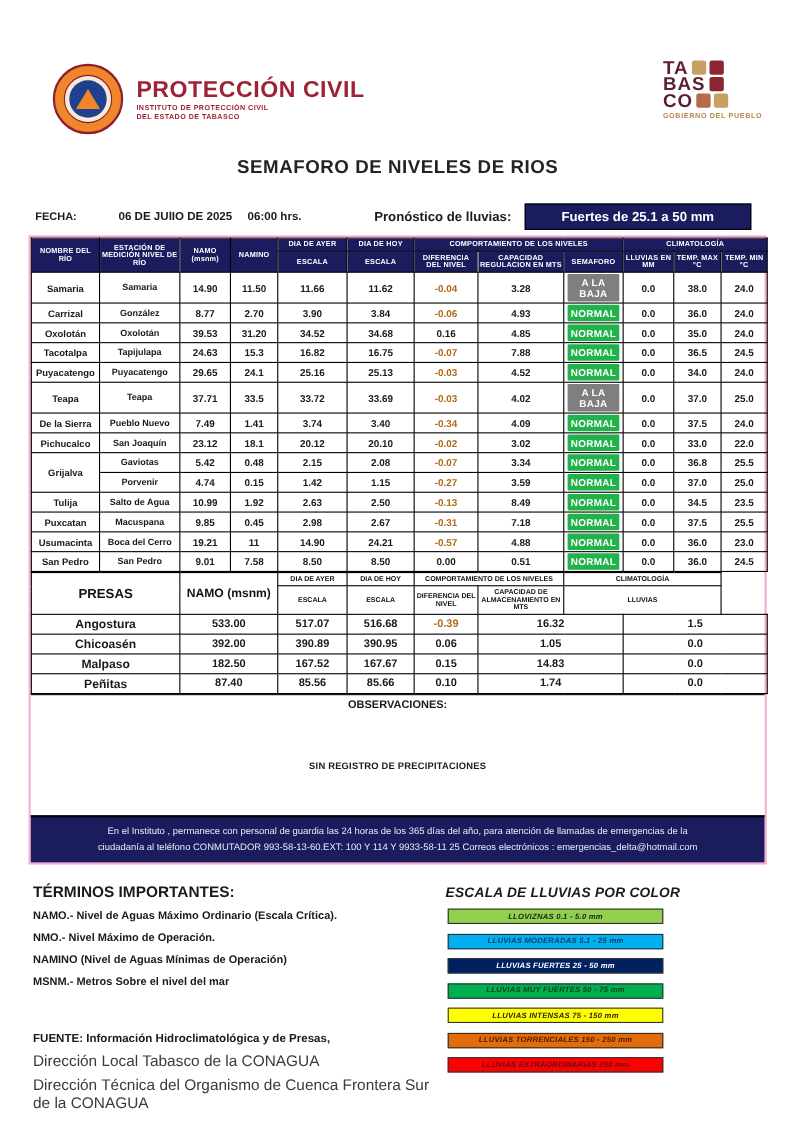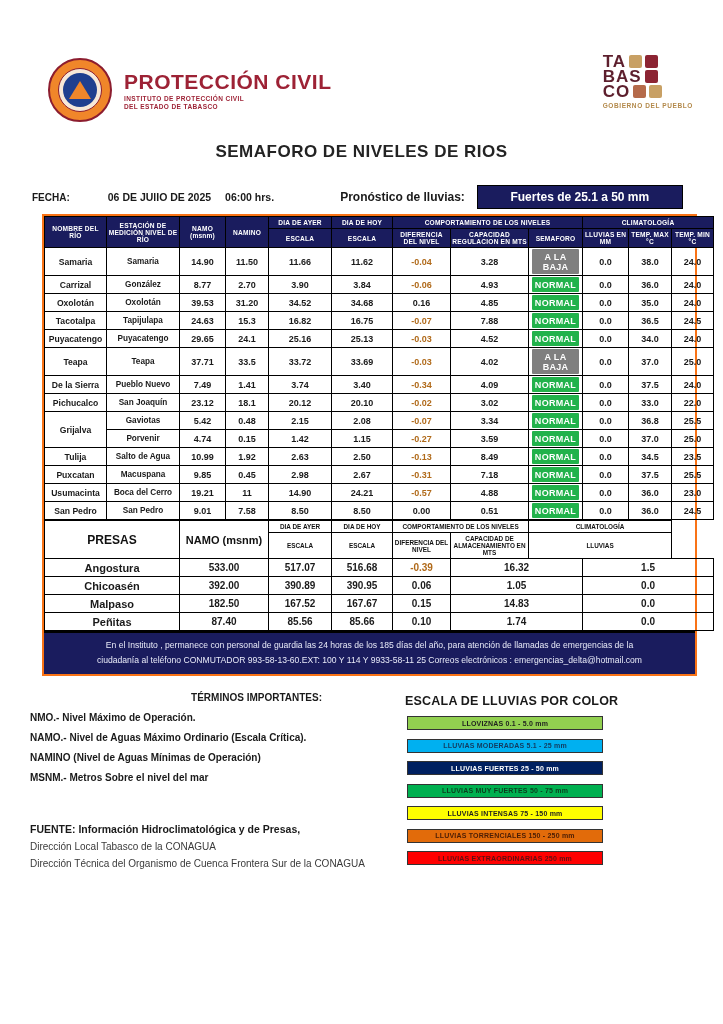--- a/index.html
+++ b/index.html
@@ -34,21 +34,21 @@
   
   .meta { display:flex; align-items:center; margin-top:22px; height:26px; }
   .meta .flabel { font-size:10px; font-weight:700; margin-left:6px; }
   .meta .fdate  { font-size:10.5px; font-weight:800; margin-left:38px; }
   .meta .fhour  { font-size:10.5px; font-weight:800; margin-left:14px; }
   .meta .plabel { font-size:12px; font-weight:800; margin-left:66px; }
   .meta .pbox   { margin-left:12px; background:#1a1c5e; color:#ffffff; font-size:12px; font-weight:800;
                   width:206px; height:24px; display:flex; align-items:center; justify-content:center; border:1px solid #000; }
 
   
-  .block { border:2px solid #f97316; margin-top:4px;margin-left:16px; }
+  .block { border:2px solid #f9a8d4; margin-top:4px; }
   table { width:100%; border-collapse:collapse; table-layout:fixed; }
   td,th { border:1px solid #000; text-align:center; vertical-align:middle; overflow:hidden; }
   thead.navy th { background:#1a1c5e; color:#fff; font-size:6.6px; font-weight:700; letter-spacing:.2px; padding:2px 1px; }
   .rivers tbody td { font-size:9px; font-weight:800; height:16.5px; padding:0 1px; }
   .rivers .rio { font-size:8.6px; }
   .rivers .est { font-size:8.2px; }
   .neg { color:#b06a1a; }
   .sem { color:#ffffff; font-size:6.4px; font-weight:800; letter-spacing:.3px; padding:0; }
   .sem span { display:block; margin:1px 2px; padding:2.5px 0; border-radius:1px; }
 
@@ -62,26 +62,26 @@
   .obs { height:110px; border-top:1px solid #000; position:relative; background:#fff; }
   .obs .obs-label { text-align:center; font-size:10px; font-weight:800; padding-top:4px; }
   .obs .obs-text  { text-align:center; font-size:8.5px; font-weight:800; margin-top:44px; letter-spacing:.2px; }
 
   .band { background:#1a1c5e; border-top:2px solid #000; color:#e8eaf8; text-align:center;
           font-size:8.6px; line-height:1.75; padding:5px 14px 6px 14px; }
 
   
   .bottom { display:flex; margin-top:16px; }
   .bcol-left { width:55%; padding-left:4px; }
-  .terms-title { text-align:right; font-size:10px; font-weight:800; width:80%; }
+  .terms-title { text-align:left; font-size:14px; font-weight:800; width:80%; }
   .term { font-size:10px; font-weight:800; margin-top:9px; }
   .fuente { margin-top:40px; }
   .fuente .f1 { font-size:10.5px; font-weight:800; }
-  .fuente .f2 { font-size:10px; font-weight:400; margin-top:6px; color:#3a3a3a; }
-  .bcol-right { width:45%; padding-top:2px; }
+  .fuente .f2 { font-size:14px; font-weight:400; margin-top:6px; color:#3a3a3a; }
+  .bcol-right { width:45%; padding-top:2px;font-style:italic; }
   .esc-title { font-size:12.5px; font-weight:800; letter-spacing:.2px; margin-left:10px; }
   .bars { margin-top:8px; margin-left:12px; width:196px; }
   .bar { height:14px; border:1px solid #333; margin-bottom:8.5px; display:flex; align-items:center; justify-content:center;
          font-size:7px; font-weight:700; letter-spacing:.2px; }
 </style>
 </head>
 <body>
 
 <div class="page">
 
@@ -460,32 +460,36 @@
             <td colspan="2">87.40</td>
             <td>85.56</td>
             <td>85.66</td>
             <td>0.10</td>
             <td colspan="2">1.74</td>
             <td colspan="3">0.0</td>
           </tr>
         </tbody>
     </table>
 
+    <div class="obs">
+      <div class="obs-label">OBSERVACIONES:</div>
+      <div class="obs-text">SIN REGISTRO DE PRECIPITACIONES</div>
+    </div>
 
     <div class="band">
-      <div>En el Instituto , permanece con personal de guardia las 24 horas de los 185 días del año, para atención de llamadas de emergencias de la</div>
+      <div>En el Instituto , permanece con personal de guardia las 24 horas de los 365 días del año, para atención de llamadas de emergencias de la</div>
       <div>ciudadanía al teléfono  CONMUTADOR  993-58-13-60.EXT: 100 Y 114  Y 9933-58-11 25   Correos electrónicos : emergencias_delta@hotmail.com</div>
     </div>
   </div>
 
   <div class="bottom">
     <div class="bcol-left">
       <div class="terms-title">TÉRMINOS IMPORTANTES:</div>
+      <div class="term">NAMO.- Nivel de Aguas Máximo Ordinario (Escala Crítica).</div>
       <div class="term">NMO.- Nivel Máximo de Operación.</div>
-      <div class="term">NAMO.- Nivel de Aguas Máximo Ordinario (Escala Crítica).</div>
       <div class="term">NAMINO (Nivel de Aguas Mínimas de Operación)</div>
       <div class="term">MSNM.- Metros Sobre el nivel del mar</div>
       <div class="fuente">
         <div class="f1">FUENTE: Información Hidroclimatológica y de Presas,</div>
         <div class="f2">Dirección Local Tabasco de la CONAGUA</div>
         <div class="f2">Dirección Técnica del Organismo de Cuenca Frontera Sur de la CONAGUA</div>
       </div>
     </div>
     <div class="bcol-right">
       <div class="esc-title">ESCALA DE LLUVIAS POR COLOR</div>

